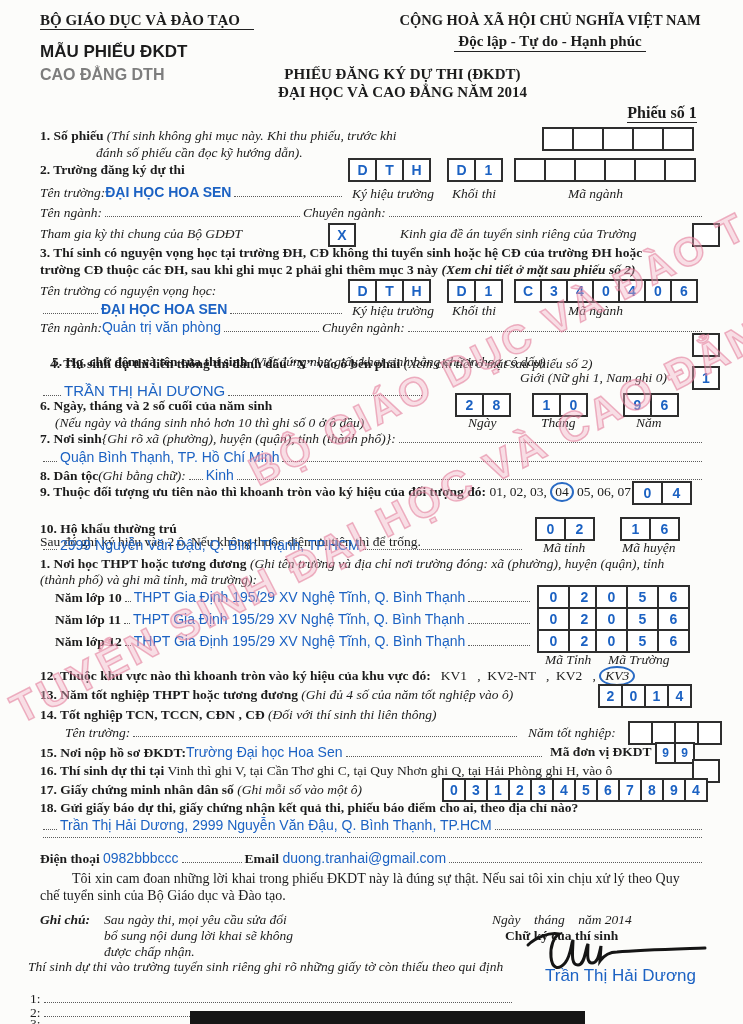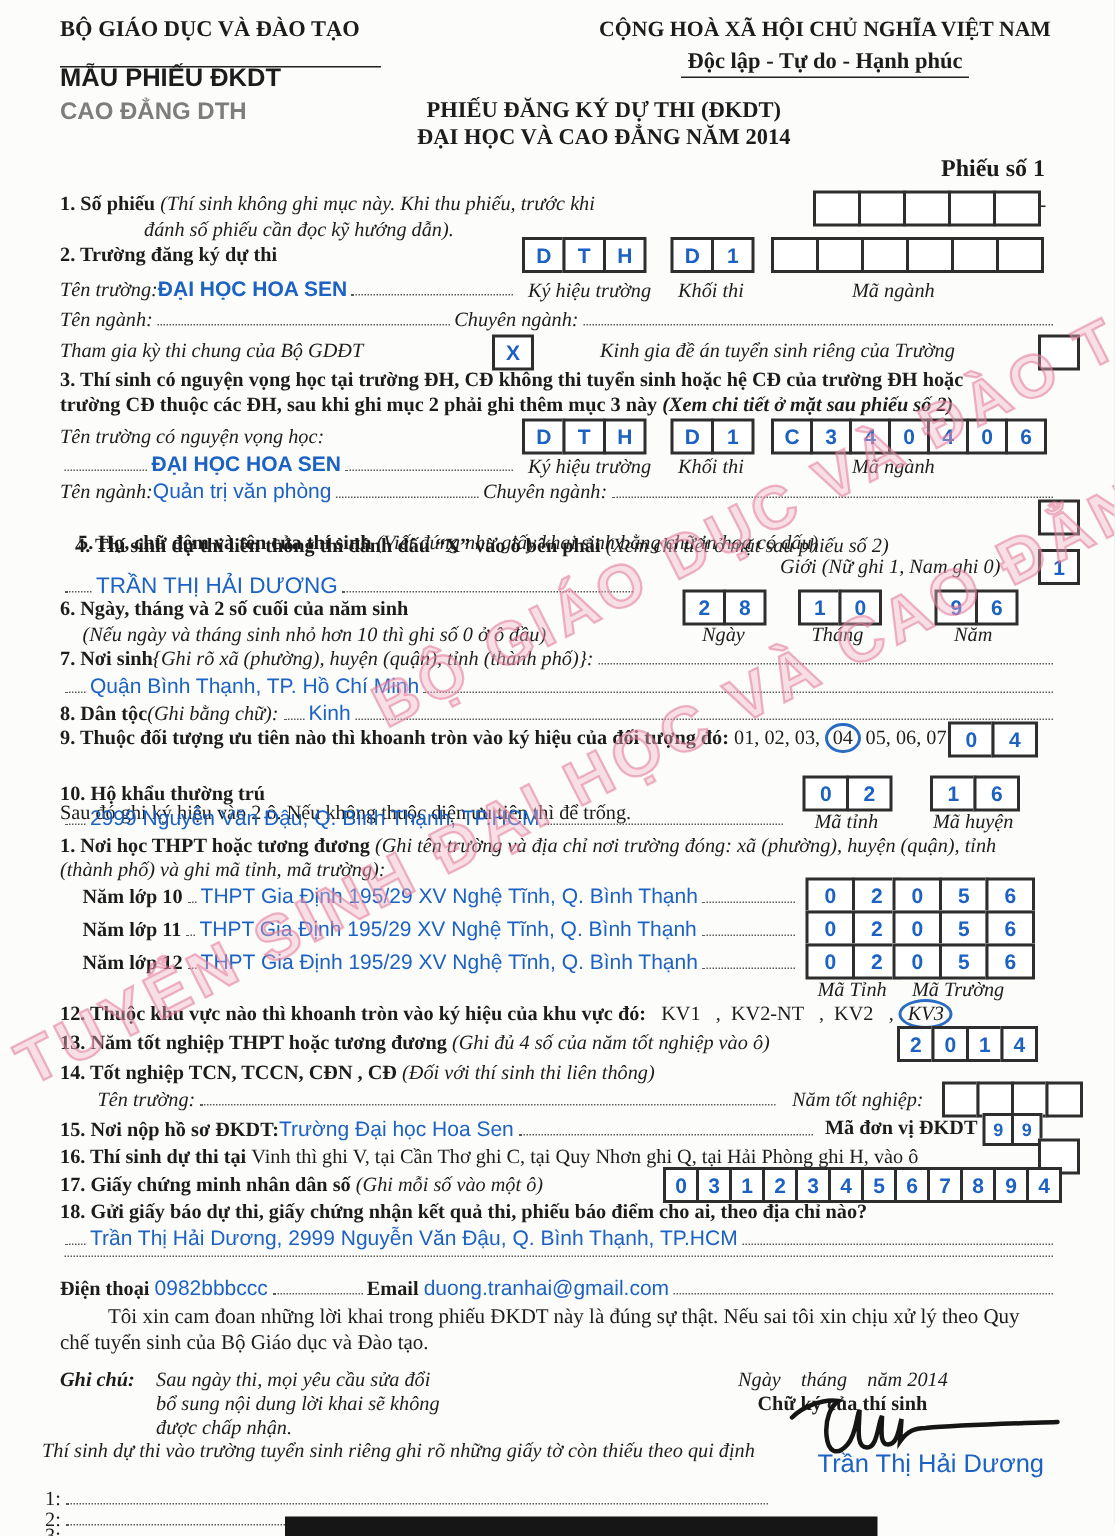--- a/index.html
+++ b/index.html
@@ -25,21 +25,21 @@
   .cw25 .cell{width:25px;}
   .cw28 .cell{width:28px;}
   .cw29 .cell{width:29px;}
   .oval{border:2px solid #2a6bc4;border-radius:50%;padding:0 4px 1px 4px;color:inherit;font-style:italic;}
   .ovalblue{border:2px solid #2a6bc4;border-radius:50%;padding:0 3px 1px 3px;}
   .lbl{position:absolute;font-style:italic;white-space:nowrap;}
   .wm{position:absolute;transform:rotate(-27deg);transform-origin:left center;white-space:nowrap;
       font-family:"Liberation Sans",sans-serif;font-weight:bold;letter-spacing:4px;
       color:rgba(242,178,198,0.40);-webkit-text-stroke:1.5px rgba(226,120,152,0.55);
       pointer-events:none;z-index:6;}
-  .ubar{border-bottom:1.6px solid #222;padding-bottom:16px;}
+  .ubar{border-bottom:1.6px solid #222;padding-bottom:1px;}
   .ctr{text-align:center;}
   .scanbar{position:absolute;background:#161616;}
 </style>
 </head>
 <body>
 
 <div class="page">
 
   <div class="abs" style="top:12px;left:40px;font-size:15px;">
     <span class="b ubar" style="padding-right:14px;">BỘ GIÁO DỤC VÀ ĐÀO TẠO</span>

